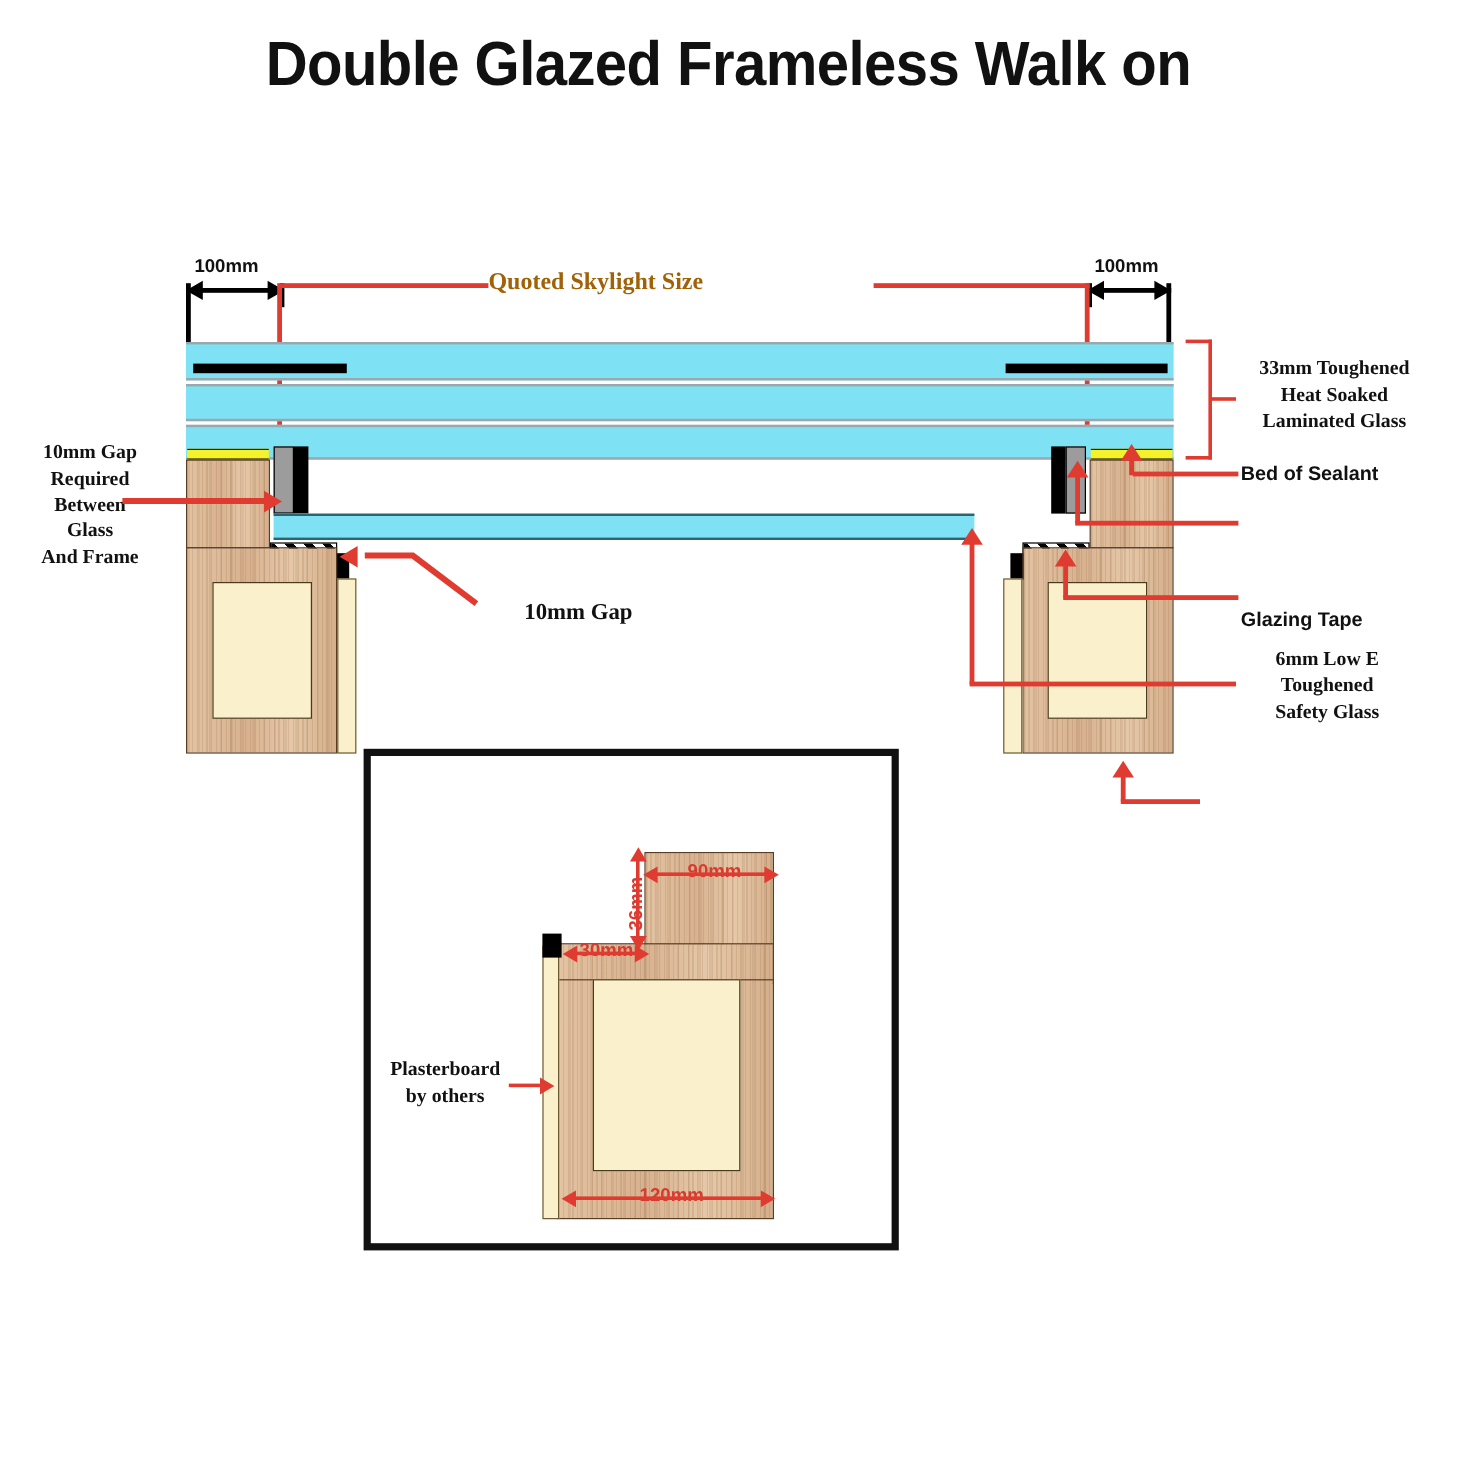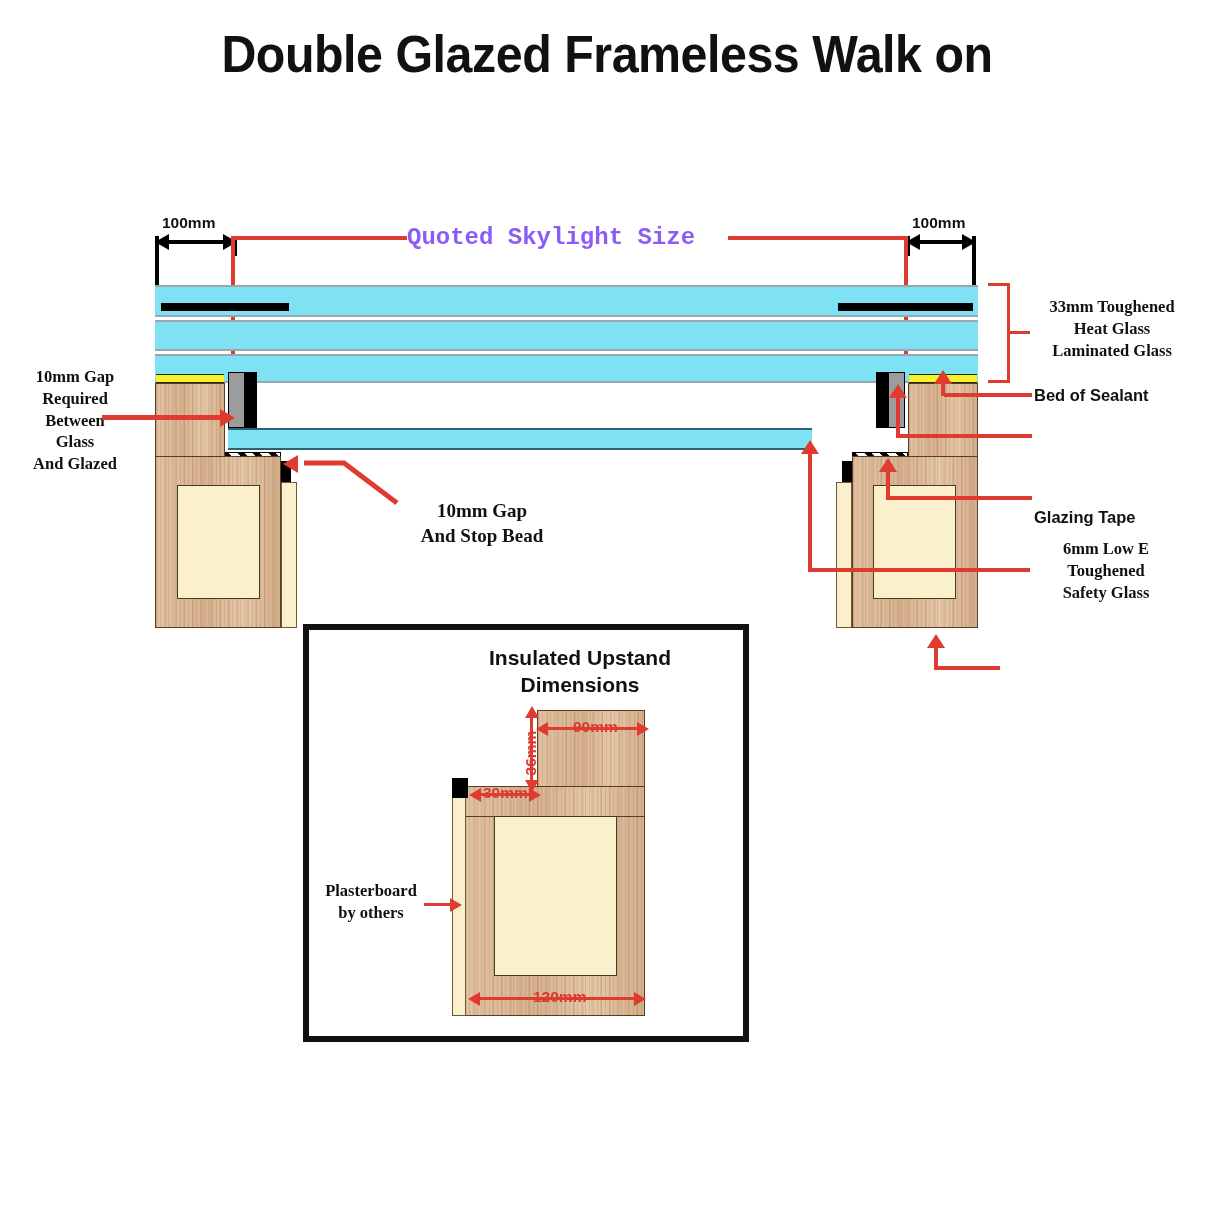--- a/index.html
+++ b/index.html
@@ -76,23 +76,23 @@
   .lab-lg { font-size:19px; font-weight:700; }
   .lab-c { text-align:center;font-family:Liberation Serif, serif; }
 
   .dimtxt {
     font-size:15.5px; font-weight:700; color:#111;
     font-family:"Liberation Sans", sans-serif;
   }
   .redtxt { color:#d93a30; }
 
   #quoted-label {
-    font-size:24px; font-weight:800; color:#8b5cf6;
+    font-size:20px; font-weight:800; color:#a16207;
     white-space:nowrap;
-    font-family:Liberation Mono, monospace;
+    font-family:Liberation Serif, serif;
   }
 
   
   .rl  { background:#e03b30; }          
   .bl  { background:#000000; }          
 
   
   .ah { width:0; height:0; }
   .ah-down  { border-left:11px solid transparent; border-right:11px solid transparent; border-top:16px solid #e03b30; }
   .ah-up    { border-left:9px solid transparent;  border-right:9px solid transparent;  border-bottom:14px solid #e03b30; }
@@ -203,40 +203,39 @@
   <div class="abs wood" style="left:852px; top:456px; width:126px; height:172px;"></div>
   <div class="abs insul" style="left:873px; top:485px; width:83px; height:114px;"></div>
   <div class="abs plaster" style="left:836px; top:482px; width:16px; height:146px;"></div>
 
 
   <div class="abs lab lab-c" style="left:4px; top:366px; width:142px;">
     <div>10mm Gap</div>
     <div>Required</div>
     <div>Between</div>
     <div>Glass</div>
-    <div>And Glazed</div>
+    <div>And Frame</div>
   </div>
   <div class="abs rl" style="left:102px; top:415px; width:122px; height:5px;"></div>
   <div class="abs ah ah-right" style="left:220px; top:409px;"></div>
 
   <div class="abs lab lab-c lab-lg" style="left:327px; top:498px; width:310px;">
     <div>10mm Gap</div>
-    <div>And Stop Bead</div>
   </div>
 
   <div class="abs" style="left:282px; top:455px; width:120px; height:50px;">
     <svg width="120" height="50" viewBox="0 0 120 50">
       <path d="M 115 48 L 62 8 L 22 8" stroke="#e03b30" stroke-width="5" fill="none"></path>
     </svg>
   </div>
   <div class="abs ah ah-left" style="left:283px; top:455px;"></div>
 
   <div class="abs lab lab-c" style="left:1026px; top:296px; width:172px;">
     <div>33mm Toughened</div>
-    <div>Heat Glass</div>
+    <div>Heat Soaked</div>
     <div>Laminated Glass</div>
   </div>
 
   <div class="abs lab" style="left:1034px; top:385px; width:170px;">Bed of Sealant</div>
   <div class="abs rl" style="left:944px; top:393px; width:88px; height:4px;"></div>
   <div class="abs rl" style="left:941px; top:378px; width:4px; height:18px;"></div>
   <div class="abs ah ah-up" style="left:934px; top:370px;"></div>
 
   <div class="abs rl" style="left:896px; top:434px; width:136px; height:4px;"></div>
   <div class="abs rl" style="left:896px; top:392px; width:4px; height:44px;"></div>
@@ -255,24 +254,20 @@
   <div class="abs rl" style="left:808px; top:568px; width:222px; height:4px;"></div>
   <div class="abs rl" style="left:808px; top:448px; width:4px; height:122px;"></div>
   <div class="abs ah ah-up" style="left:801px; top:440px;"></div>
 
   <div class="abs rl" style="left:934px; top:666px; width:66px; height:4px;"></div>
   <div class="abs rl" style="left:934px; top:642px; width:4px; height:26px;"></div>
   <div class="abs ah ah-up" style="left:927px; top:634px;"></div>
 
   <div class="abs" id="inset-box" style="left:303px; top:624px; width:446px; height:418px;"></div>
 
-  <div class="abs" id="inset-title" style="left:430px; top:644px; width:300px;">
-    <div>Insulated Upstand</div>
-    <div>Dimensions</div>
-  </div>
 
   <div class="abs wood" style="left:537px; top:710px; width:108px; height:110px;"></div>
 
   <div class="abs wood" style="left:464px; top:786px; width:181px; height:34px;"></div>
 
   <div class="abs wood" style="left:464px; top:816px; width:181px; height:200px;"></div>
 
   <div class="abs insul" style="left:494px; top:816px; width:123px; height:160px;"></div>
 
   <div class="abs plaster" style="left:452px; top:788px; width:14px; height:228px;"></div>

